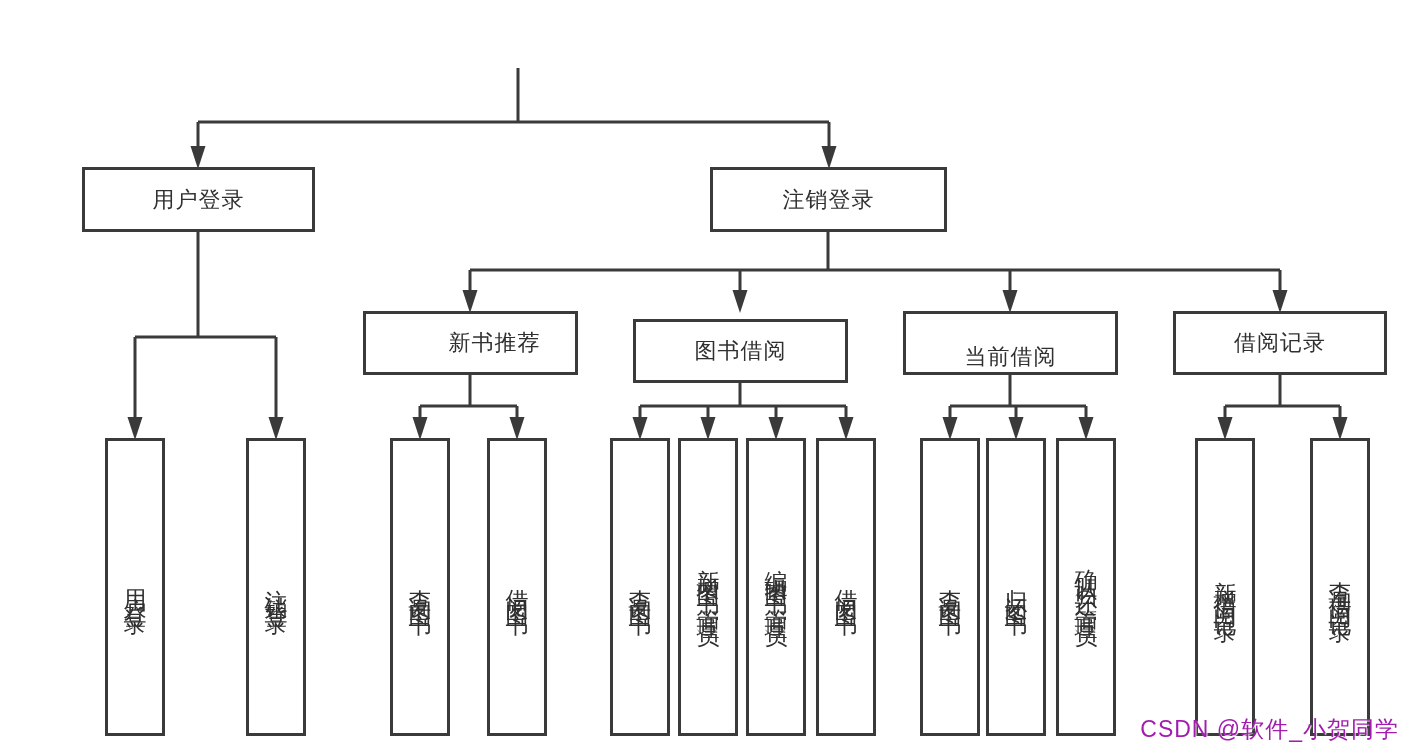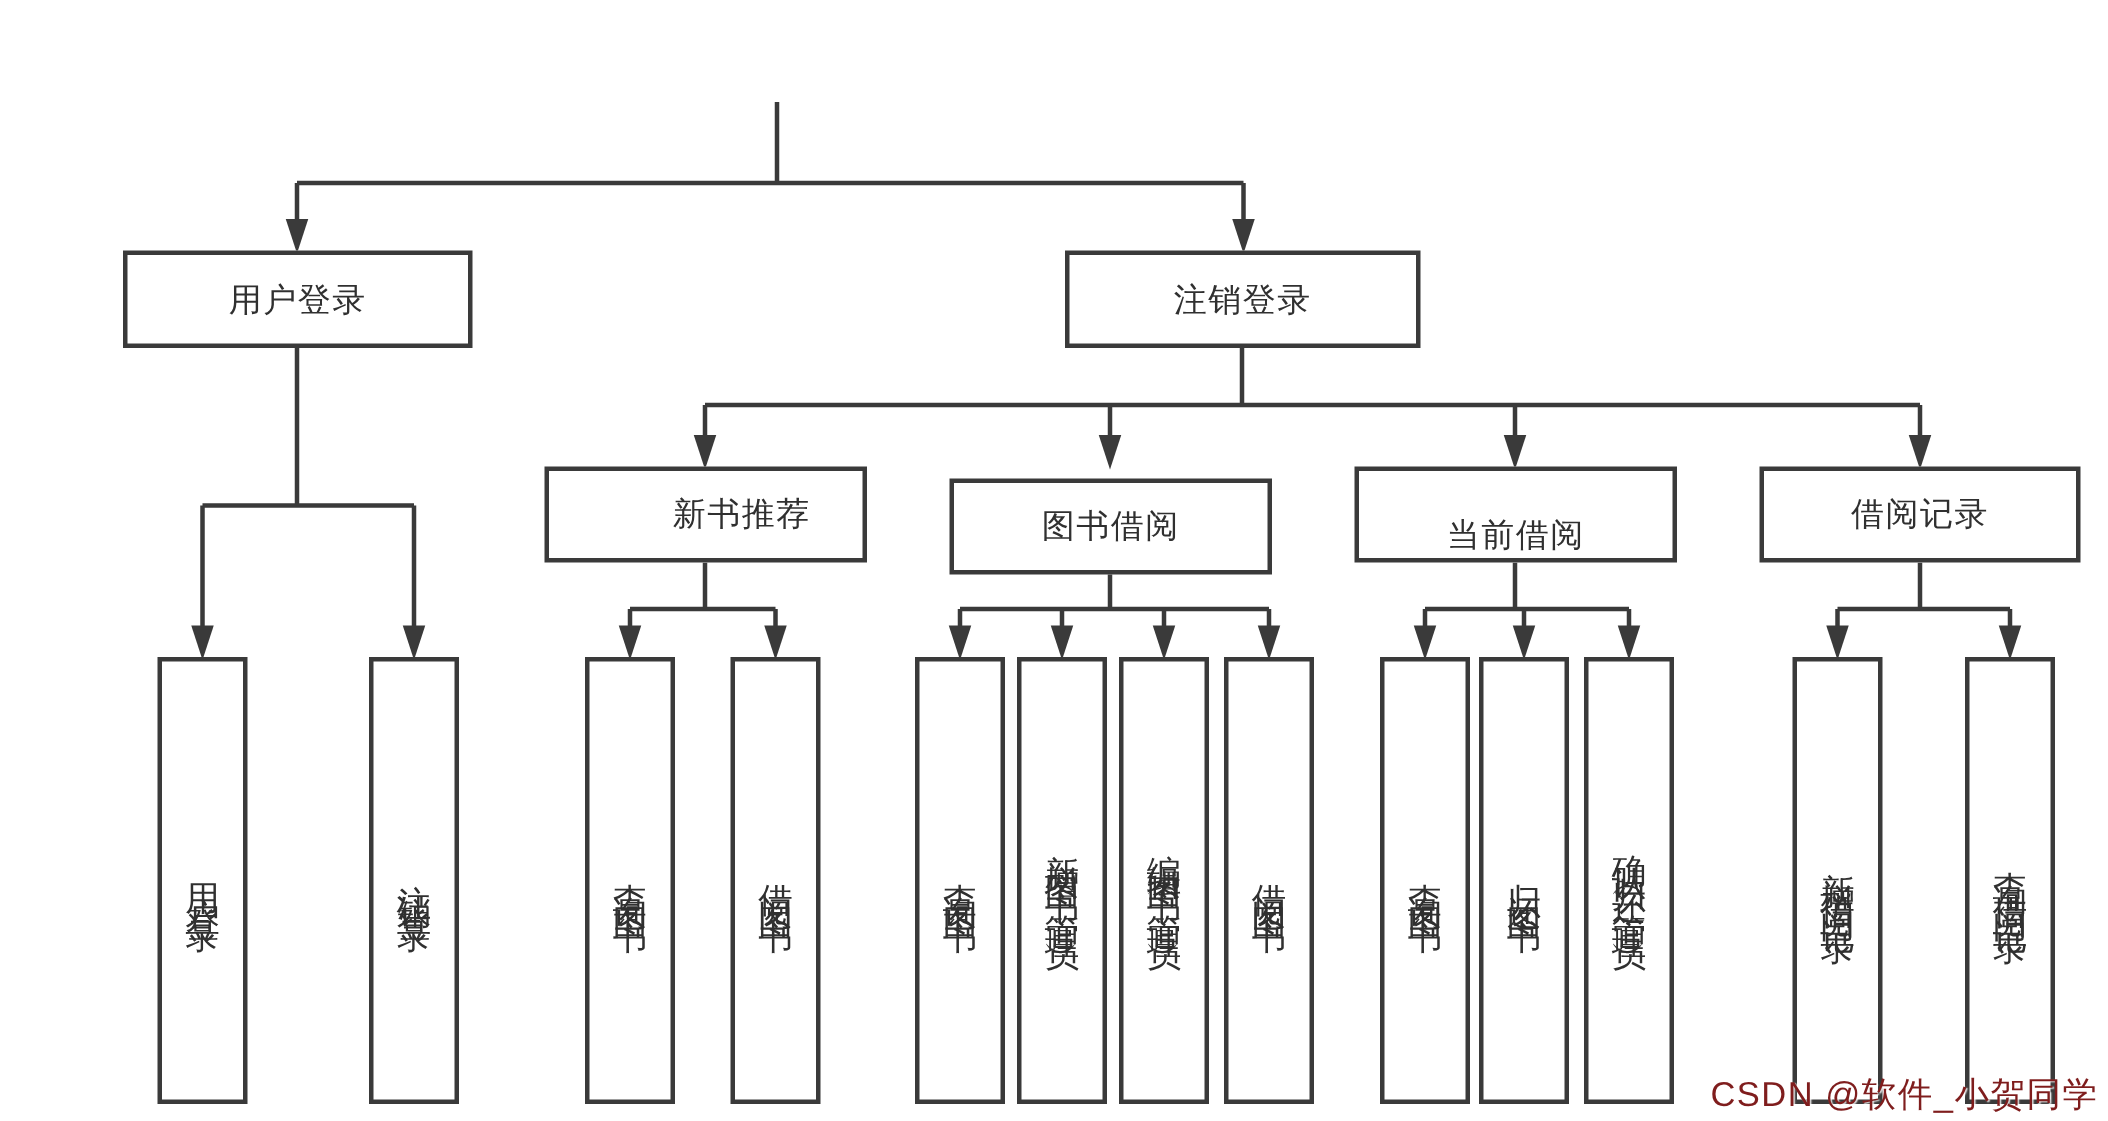--- a/index.html
+++ b/index.html
@@ -25,21 +25,21 @@
     writing-mode:vertical-rl;
     text-orientation:mixed;
     letter-spacing:8px;
     line-height:1;
     white-space:nowrap;
   }
   .watermark{
     position:absolute;
     right:6px;top:714px;
     font-size:23px;
-    color:#7f1d1d;
+    color:#a21caf;
     letter-spacing:1px;
     text-shadow:1px 1px 1px rgba(255,255,255,.9);
     white-space:nowrap;
   }
 </style>
 </head>
 <body>
 
 <div class="stage">
 

